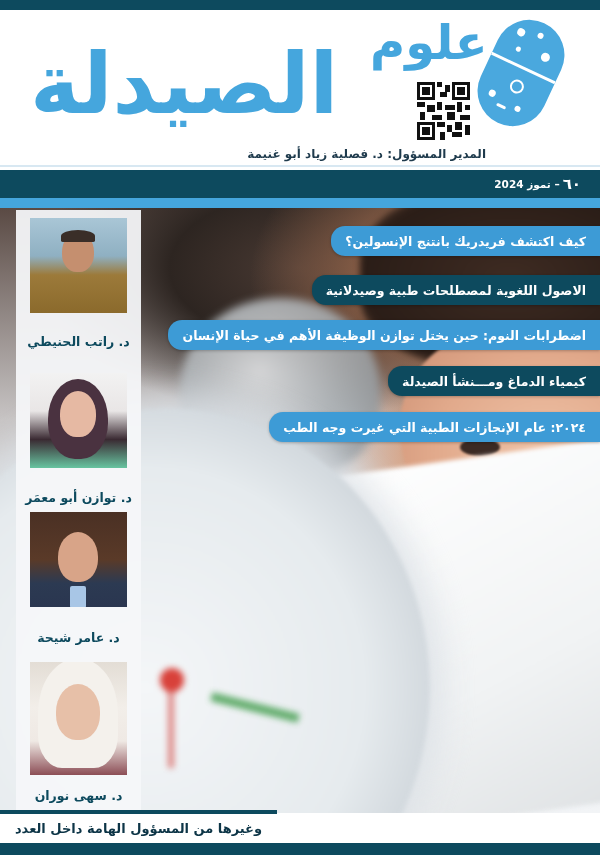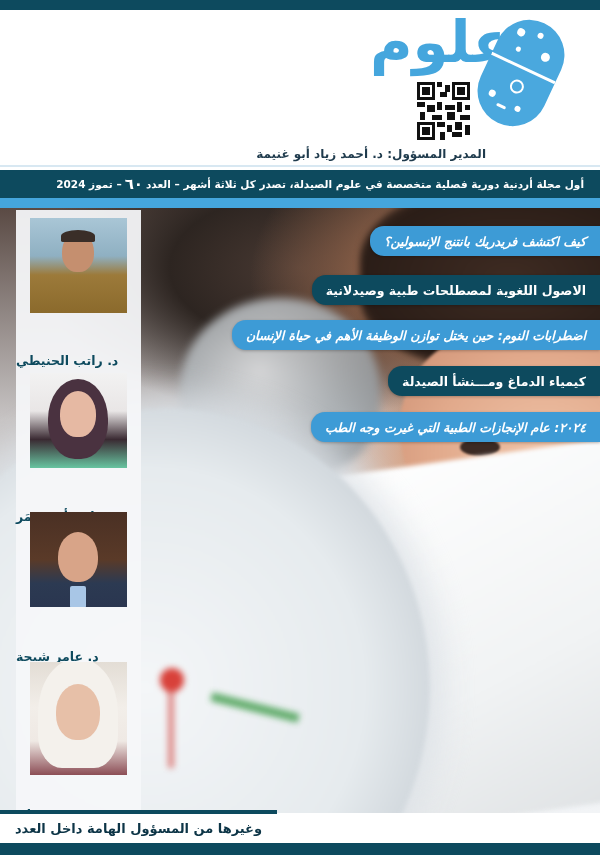--- a/index.html
+++ b/index.html
@@ -4,21 +4,21 @@
   <style>
     * { box-sizing: border-box; margin: 0; padding: 0; }
     html, body { width: 600px; height: 855px; overflow: hidden; background: #ffffff; }
     body { position: relative; font-family: "DejaVu Sans", "Liberation Sans", sans-serif; direction: rtl; }
 
     .top-bar { position: absolute; left: 0; top: 0; width: 600px; height: 10px; background: #0d4a5e; }
 
     
     .header { position: absolute; left: 0; top: 10px; width: 600px; height: 160px; background: #ffffff; }
     .title-main { position: absolute; left: 30px; top: 24px; font-family: "DejaVu Sans", sans-serif; font-weight: bold; font-size: 84px; line-height: 100px; color: #45a6dd; letter-spacing: -2px; white-space: nowrap; }
-    .title-small { position: absolute; left: 370px; top: 2px; font-family: "DejaVu Sans", sans-serif; font-weight: bold; font-size: 58px; line-height: 60px; color: #45a6dd; white-space: nowrap; }
+    .title-small { position: absolute; left: 370px; top: 2px; font-family: "DejaVu Sans", sans-serif; font-weight: bold; font-size: 48px; line-height: 60px; color: #45a6dd; white-space: nowrap; }
 
     .logo-capsule { position: absolute; left: 486px; top: 8px; width: 70px; height: 110px; border-radius: 35px; background: #4aa8de; transform: rotate(25deg); overflow: hidden; }
     .logo-capsule .band { position: absolute; left: 0; top: 48px; width: 100%; height: 3px; background: #ffffff; }
     .logo-capsule .dot { position: absolute; background: #ffffff; border-radius: 50%; }
 
     .qr { position: absolute; left: 417px; top: 72px; width: 53px; height: 58px; background: #ffffff; }
     .qr svg { width: 53px; height: 58px; display: block; }
 
     .editor-line { position: absolute; right: 114px; top: 137px; font-size: 12px; font-weight: bold; color: #1f3b4d; white-space: nowrap; }
 
@@ -45,47 +45,48 @@
     .clock-hand-red-line { position: absolute; left: 168px; top: 470px; width: 6px; height: 90px; background: #d65a55; filter: blur(3px); opacity: .7; }
     .clock-hand-green { position: absolute; left: 210px; top: 495px; width: 90px; height: 9px; background: #3f9c4a; transform: rotate(14deg); filter: blur(3px); opacity: .8; }
     .pillow { position: absolute; left: 330px; top: 250px; width: 300px; height: 360px; background: linear-gradient(160deg, #ffffff 0%, #f1f3f4 60%, #dfe2e4 100%); transform: rotate(-8deg); filter: blur(2px); }
     .face { position: absolute; left: 400px; top: 120px; width: 240px; height: 230px; border-radius: 45% 0 0 60%;
       background: radial-gradient(ellipse at 60% 55%, #efc2a6 0%, #e1a98b 55%, #c98c70 100%); filter: blur(1.5px); }
     .eye { position: absolute; left: 460px; top: 230px; width: 40px; height: 18px; border-radius: 50%; background: #3b2a24; filter: blur(1px); }
     .hair { position: absolute; left: 360px; top: -20px; width: 300px; height: 180px; border-radius: 40%; background: radial-gradient(ellipse, #3e2b22 0%, #2a1d17 70%, rgba(42,29,23,0) 100%); filter: blur(3px); }
 
     
     .headline { position: absolute; right: 0; height: 30px; border-radius: 14px 0 0 14px; color: #ffffff; font-weight: bold; font-size: 12.5px; display: flex; align-items: center; padding-right: 14px; padding-left: 14px; white-space: nowrap; box-shadow: 0 1px 3px rgba(0,0,0,0.25); }
-    .headline.light { background: #3d9bd6; font-style: italic; }
+    .headline.light { background: #3d9bd6; }
     .headline.dark { background: #0d4a5e; }
 
     
     .contrib-col { position: absolute; left: 16px; top: 210px; width: 125px; height: 603px; background: rgba(245,247,249,0.94); }
     .contrib { position: absolute; left: 0; width: 125px; }
     .contrib .photo-box { position: absolute; left: 14px; width: 97px; height: 95px; overflow: hidden; }
-    .contrib .name { position: absolute; left: 0; width: 125px; text-align: left; font-size: 12.5px; font-weight: bold; color: #0d4a5e; white-space: nowrap; margin-top: 19px; }
+    .contrib .name { position: absolute; left: 0; width: 125px; text-align: center; font-size: 12.5px; font-weight: bold; color: #0d4a5e; white-space: nowrap; }
 
     .p1 { background: linear-gradient(180deg, #a9c6d6 0%, #8fb0c2 40%, #9c7a3a 60%, #8b6a2c 100%); }
     .p2 { background: linear-gradient(180deg, #f2f2f2 0%, #e9e6e6 40%, #3a2a32 70%, #67c4a0 100%); }
     .p3 { background: linear-gradient(180deg, #4a3024 0%, #5a3a28 50%, #2c3a52 75%, #2a3650 100%); }
     .p4 { background: linear-gradient(180deg, #e3ddd5 0%, #f2eee9 40%, #efe9e4 70%, #8c4e56 100%); }
     .head-shape { position: absolute; border-radius: 50% 50% 45% 45%; }
 
     
     .more-bar-top { position: absolute; left: 0; top: 810px; width: 277px; height: 4px; background: #0d4a5e; }
     .more-bar { position: absolute; left: 0; top: 814px; width: 277px; height: 29px; background: #ffffff; color: #0d3547; font-size: 13px; font-weight: bold; display: flex; align-items: center; justify-content: center; white-space: nowrap; }
     .bottom-bar { position: absolute; left: 0; top: 843px; width: 600px; height: 12px; background: #0d4a5e; }
   </style>
 </head>
 <body>
 
 <div class="top-bar"></div>
 
 <div class="header">
   <div class="title-small">علوم</div>
+  <div class="title-main">الصيدلة</div>
 
   <div class="logo-capsule">
     <div class="band"></div>
     <div class="dot" style="left:14px;top:14px;width:8px;height:8px;"></div>
     <div class="dot" style="left:34px;top:10px;width:6px;height:6px;"></div>
     <div class="dot" style="left:46px;top:26px;width:9px;height:9px;"></div>
     <div class="dot" style="left:20px;top:32px;width:5px;height:5px;"></div>
     <div class="dot" style="left:30px;top:62px;width:14px;height:14px;background:transparent;border:2px solid #fff;"></div>
     <div class="dot" style="left:14px;top:82px;width:7px;height:7px;"></div>
     <div class="dot" style="left:44px;top:86px;width:6px;height:6px;"></div>
@@ -121,26 +122,25 @@
           <rect x="8" y="16" width="3" height="2"></rect>
           <rect x="12" y="17" width="2" height="3"></rect>
         <rect x="15" y="16" width="3" height="3"></rect>
           <rect x="19" y="17" width="2" height="4"></rect>
           <rect x="9" y="20" width="2" height="3"></rect>
         <rect x="14" y="20" width="4" height="2"></rect>
       </g>
     </svg>
   </div>
 
-  <div class="editor-line">المدير المسؤول: د. أحمد زياد أبو غنيمة</div>
+  <div class="editor-line">المدير المسؤول: د. فصلية زياد أبو غنيمة</div>
 </div>
 <div class="edition-underline"></div>
 
 <div class="subtitle-bar">
-  <span>أول مجلة أردنية دورية فصلية متخصصة في علوم الصيدلة، تصدر كل ثلاثة أشهر – العدد</span>
   <span class="issue-num">٦٠</span>
   <span>– تموز 2024</span>
 </div>
 <div class="light-strip"></div>
 
 <div class="photo">
   <div class="hair"></div>
   <div class="face"></div>
   <div class="eye"></div>
   <div class="pillow"></div>

